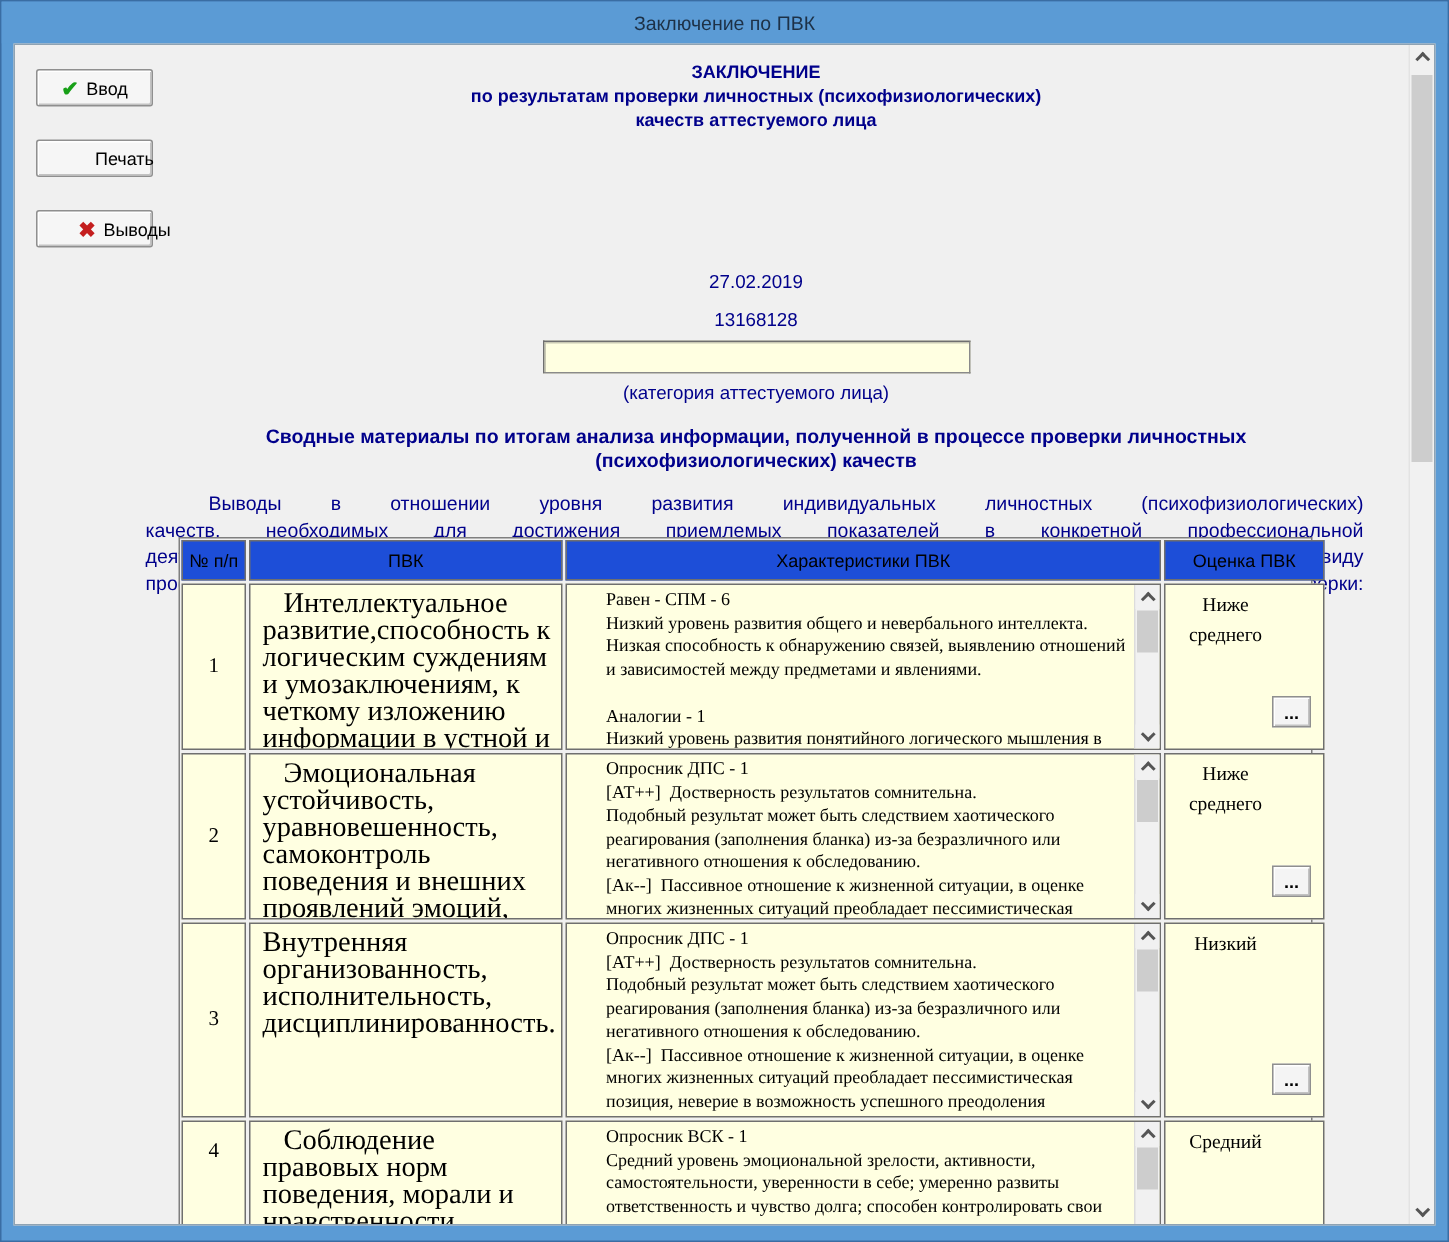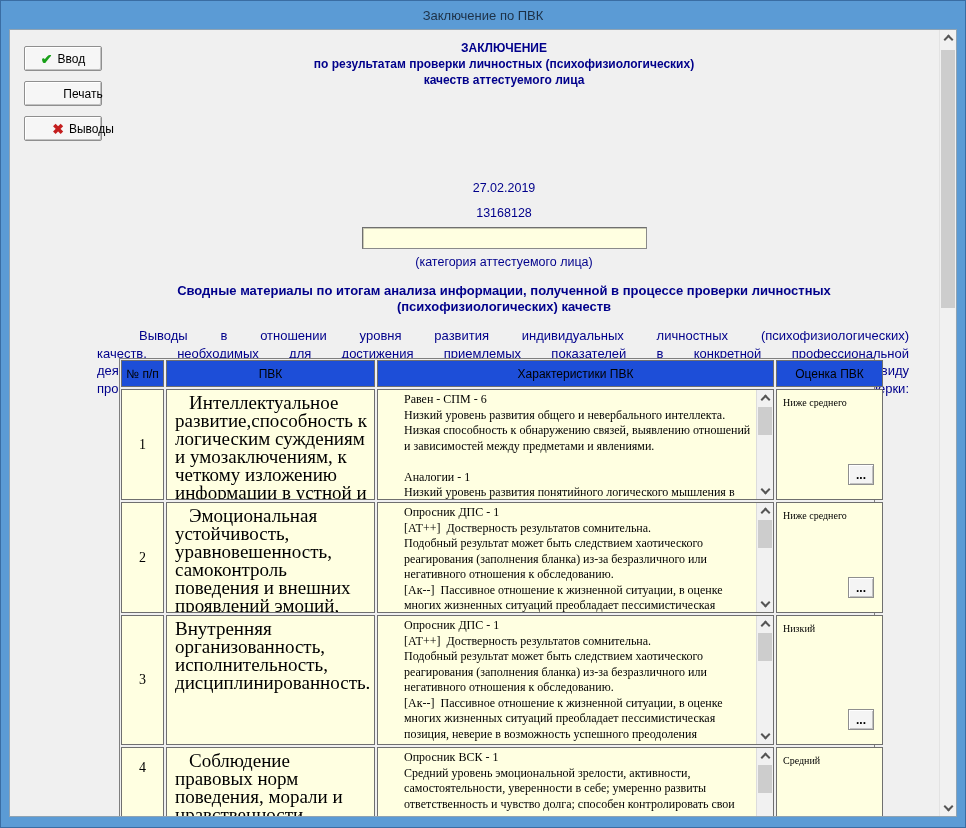--- a/index.html
+++ b/index.html
@@ -5,21 +5,21 @@
   * { margin:0; padding:0; box-sizing:border-box; }
   html,body { width:966px; height:828px; background:#d8d8d8; font-family:"Liberation Sans", sans-serif; }
   .window { position:relative; width:966px; height:828px; background:#5b9bd5; border:1px solid #3a6da3; overflow:hidden; }
   .titlebar { position:absolute; left:0; top:0; width:100%; height:28px; background:#5b9bd5; display:flex; align-items:center; justify-content:center; }
   .titlebar span { font-size:13px; color:#1d3147; }
   .content { position:absolute; left:8px; top:28px; right:8px; bottom:10px; background:#f0f0f0; border:1px solid #8fa3b3; overflow:hidden; }
 
   
   .toolbar { position:absolute; left:14px; top:16px; width:90px; }
   .tbtn { display:flex; align-items:center; justify-content:center; gap:5px; width:78px; height:25px; margin-bottom:6px; background:#f6f6f6; border:1px solid #8f8f8f; border-radius:2px; box-shadow:inset 1px 1px 0 #ffffff, inset -1px -1px 0 #c2c2c2; font-family:"Liberation Sans", sans-serif; font-size:12px; color:#000; cursor:default; }
-  .tbtn + .tbtn { margin-top:10px;padding-left:40px; }
+  .tbtn + .tbtn { margin-top:22px;padding-left:40px; }
   .icon.check { color:#18a018; font-size:14px; font-weight:bold; }
   .icon.cross { color:#c41e1e; font-size:14px; font-weight:bold; }
 
   
   .doc { position:absolute; left:60px; top:10px; width:868px; text-align:center; color:#00008b; }
   .doc-title div { font-weight:bold; font-size:12px; line-height:16px; }
   .doc-date { margin-top:93px; font-size:12.5px; }
   .doc-number { margin-top:11px; font-size:12.5px; }
   .cat-input { display:block; margin:7px auto 0 auto; width:285px; height:22px; background:#ffffe1; border:1px solid #8a8a8a; border-top-color:#6f6f6f; border-left-color:#6f6f6f; box-shadow:inset 1px 1px 0 #c9c9b4; font-size:12px; padding:0 4px; }
   .cat-caption { margin-top:6px; font-size:12.5px; }
@@ -34,21 +34,21 @@
   .num.r4 { align-items:flex-start; padding-top:12px; }
   .pvk { font-family:"Liberation Serif", serif; font-size:19px; line-height:18px; padding:4px 6px 2px 8px; text-indent:14px; }
   .pvk.noindent { text-indent:0; }
   .chars-text { position:absolute; left:0; top:0; right:17px; bottom:0; padding:2px 4px 2px 6px; font-family:"Liberation Serif", serif; font-size:12px; line-height:15.5px; white-space:pre-wrap; overflow:hidden;margin-left:20px; }
   .vscroll { position:absolute; right:0; top:0; bottom:0; width:17px; background:#f1f1f1; border-left:1px solid #dcdcdc; }
   .sbtn { position:absolute; left:0; width:16px; height:16px; display:flex; align-items:center; justify-content:center; background:#f1f1f1; }
   .sbtn.top { top:0; } .sbtn.bottom { bottom:0; }
   .sthumb { position:absolute; left:1px; top:17px; width:14px; height:28px; background:#cdcdcd; }
   .chev-up { width:7px; height:7px; border-top:2px solid #555; border-left:2px solid #555; transform:rotate(45deg); margin-top:3px; }
   .chev-down { width:7px; height:7px; border-bottom:2px solid #555; border-right:2px solid #555; transform:rotate(45deg); margin-bottom:3px; }
-  .rating-text { padding:3px 4px 0 6px; width:78px; font-family:"Liberation Serif", serif; font-size:10px; line-height:20px; }
+  .rating-text { padding:3px 4px 0 6px; width:78px; font-family:"Liberation Serif", serif; font-size:13px; line-height:20px;text-align:center; }
   .more-btn { position:absolute; right:8px; bottom:14px; width:26px; height:21px; background:#f4f4f4; border:1px solid #8f8f8f; box-shadow:inset 1px 1px 0 #ffffff, inset -1px -1px 0 #c2c2c2; font-size:12px; font-weight:bold; line-height:8px; color:#000; }
 
   
   .main-scroll { position:absolute; right:0; top:0; bottom:0; width:17px; background:#f1f1f1; border-left:1px solid #e3e3e3; }
   .main-scroll .sthumb.main { top:20px; height:258px; background:#cdcdcd; }
 </style>
 </head>
 <body>
 
 <div class="window">

